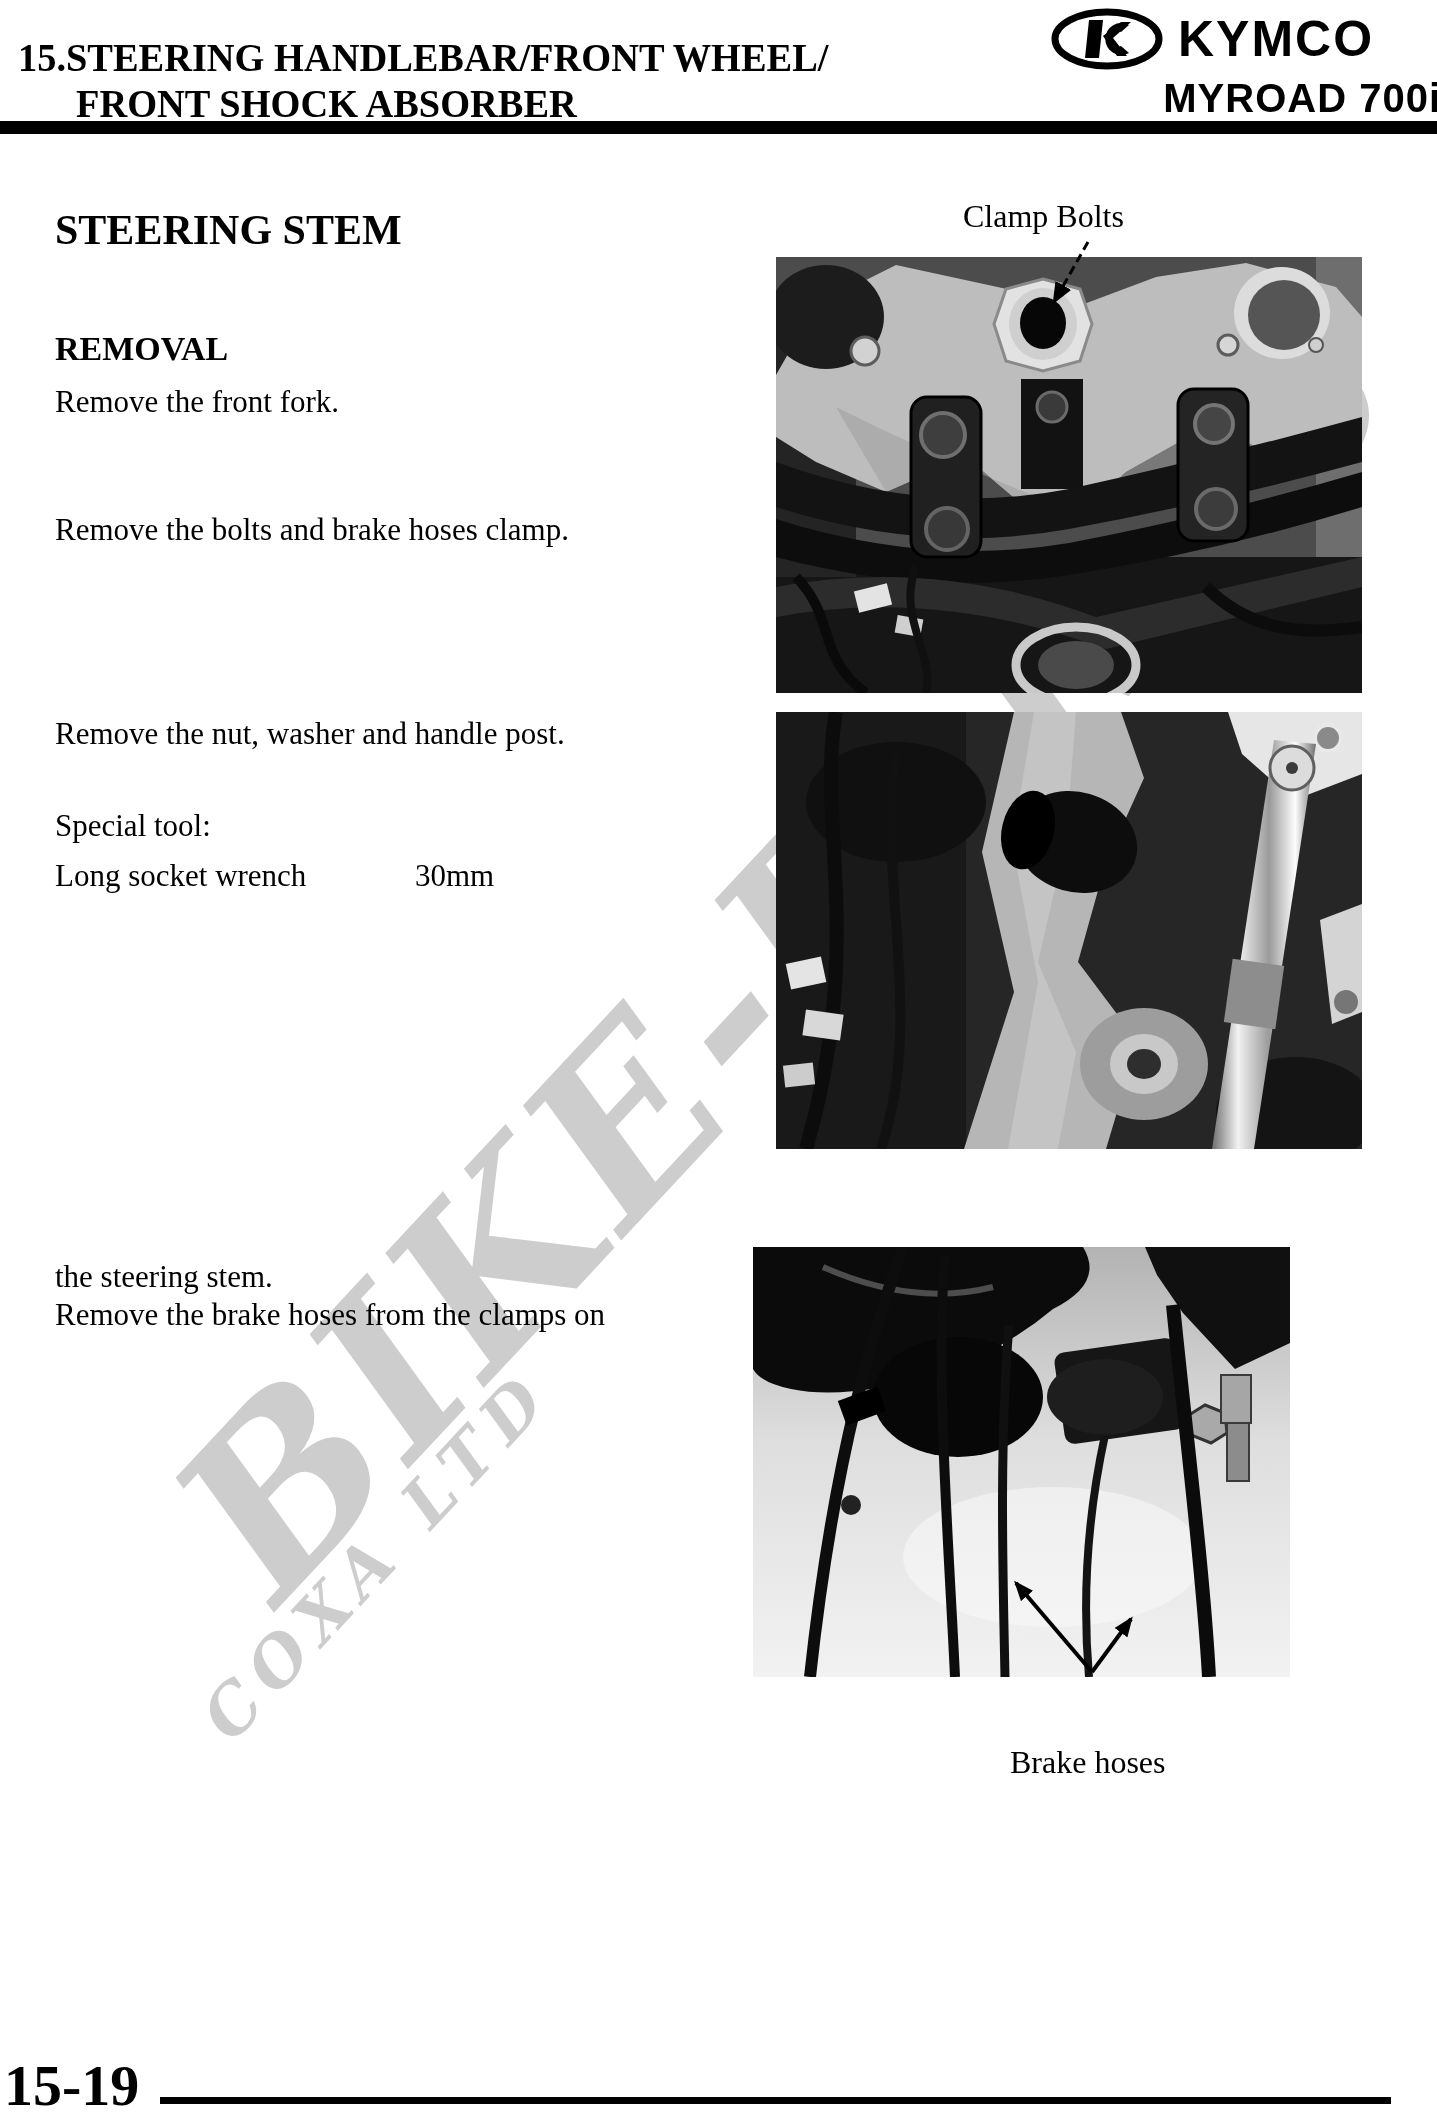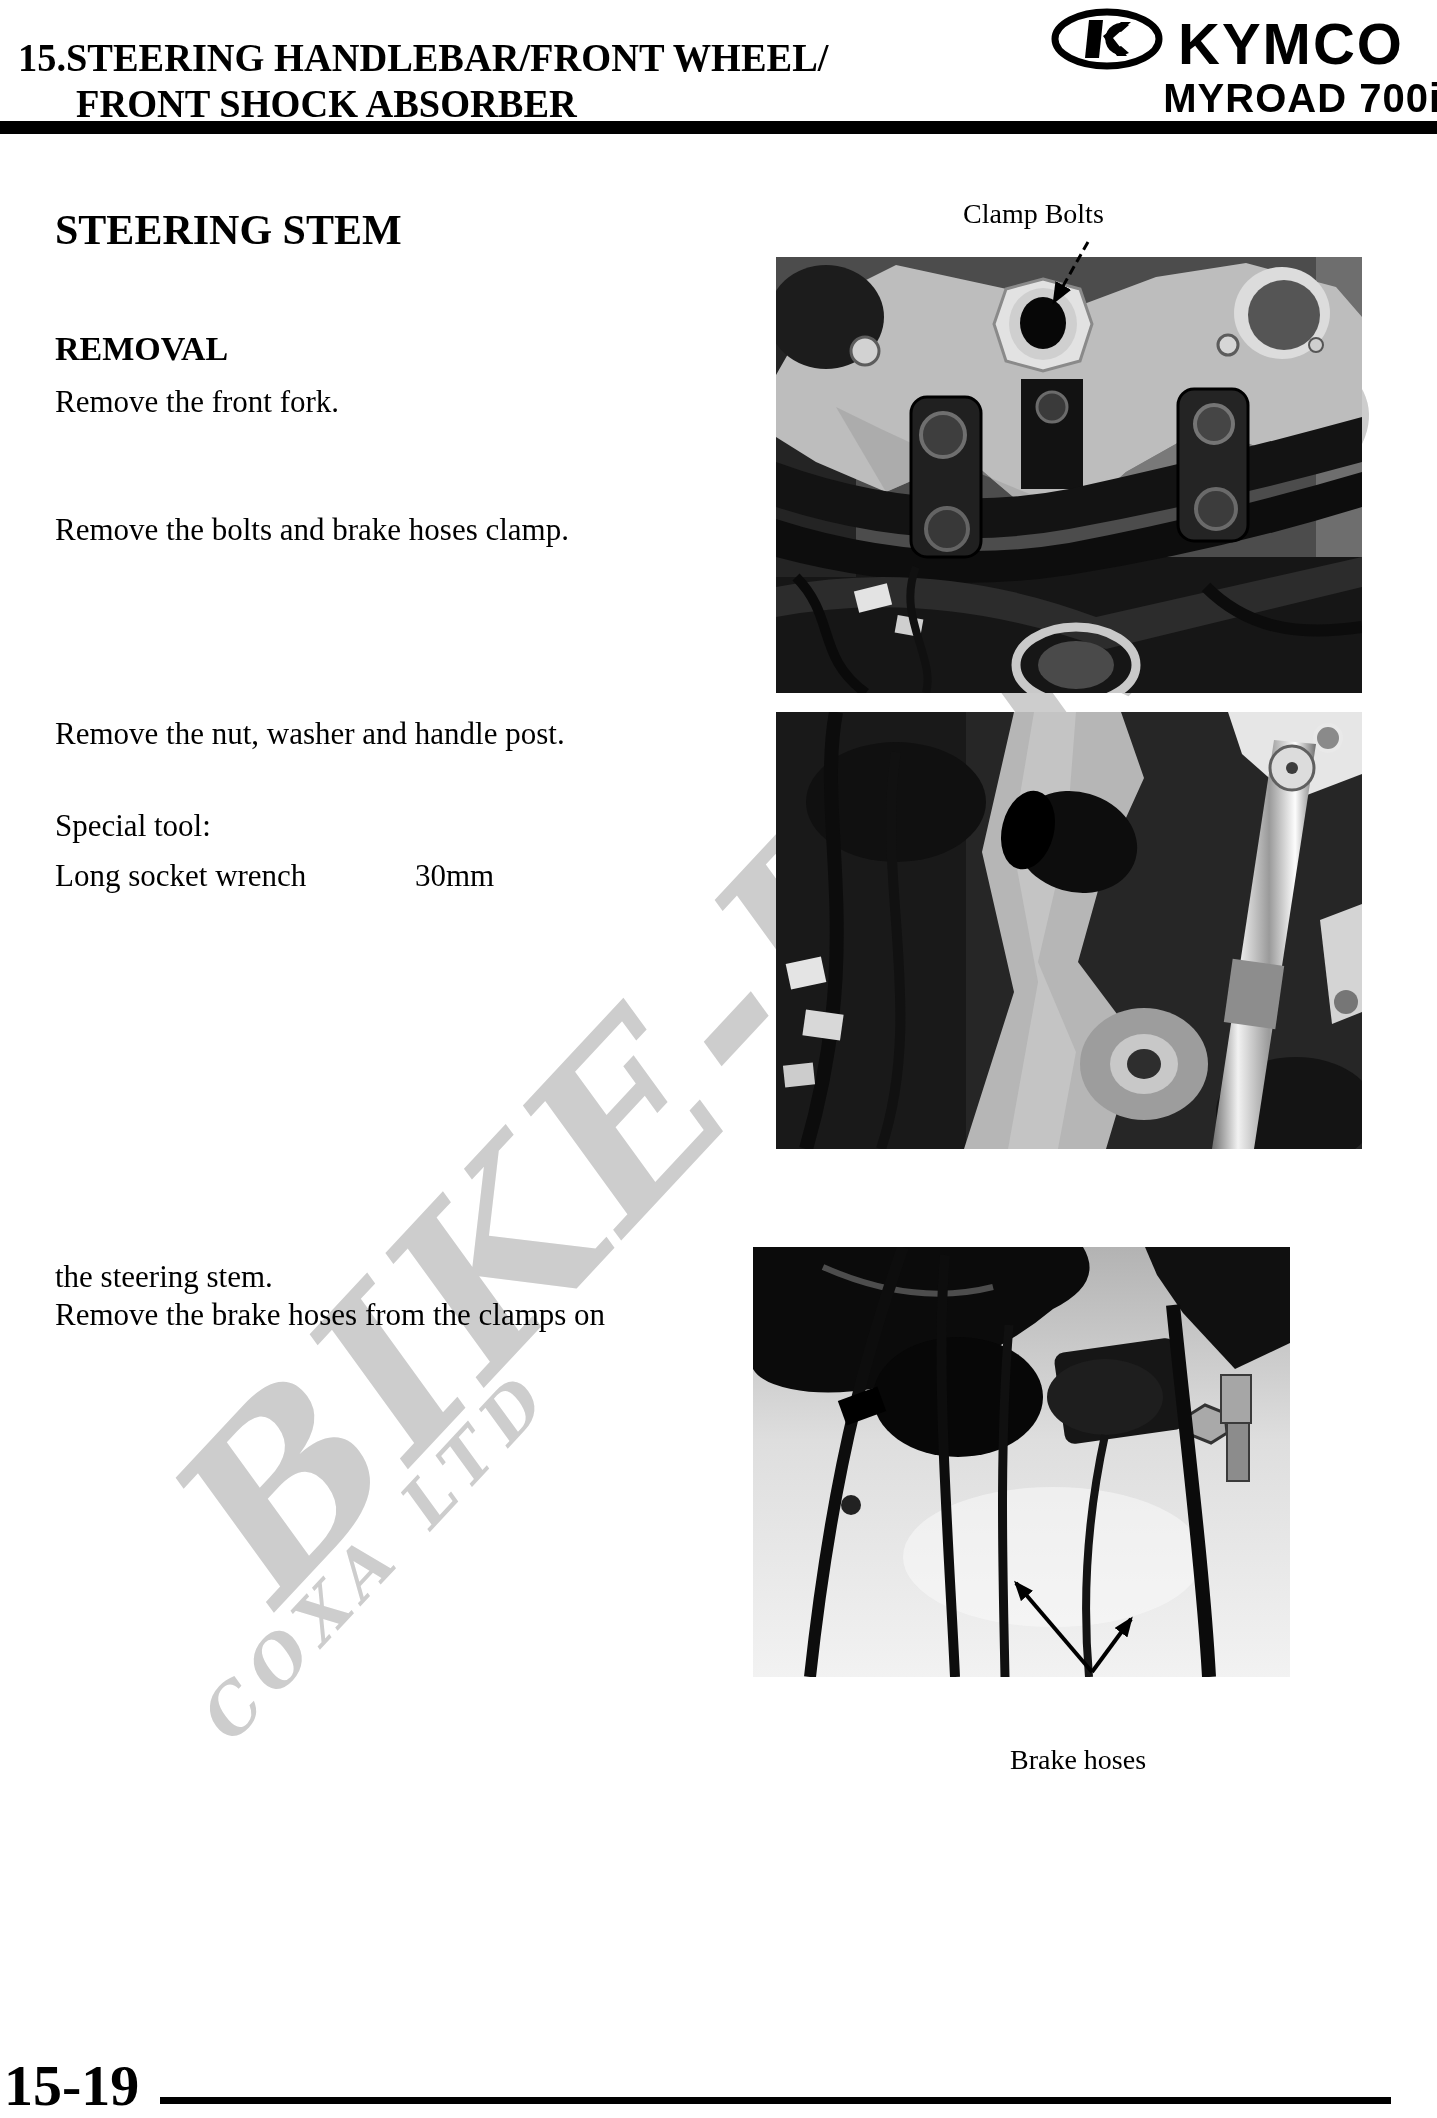--- a/index.html
+++ b/index.html
@@ -2,30 +2,30 @@
 <html><head>
 <meta charset="utf-8">
 <style>
   html,body{margin:0;padding:0;background:#ffffff;}
   body{width:1437px;height:2118px;position:relative;overflow:hidden;
        font-family:"Liberation Serif", serif; color:#000;}
   .abs{position:absolute;}
   
   .chapter-title{font-weight:bold;font-size:40px;line-height:44px;letter-spacing:0px;
                  font-family:"Liberation Serif",serif; transform:scaleX(.96);transform-origin:left top;}
-  .brand-text{font-family:"Liberation Sans",sans-serif;font-weight:800;font-size:58px;letter-spacing:2px;}
+  .brand-text{font-family:"Liberation Sans",sans-serif;font-weight:800;font-size:50px;letter-spacing:2px;}
   .model-text{font-family:"Liberation Sans",sans-serif;font-weight:700;font-size:40px;letter-spacing:1px;}
   .header-rule{left:0;top:121px;width:1437px;height:13px;background:#000;}
   
   .h1{font-size:42px;font-weight:bold;}
   .h2{font-size:34px;font-weight:bold;}
   .body-text{font-size:31px;line-height:43px;}
   .body-text-tight{font-size:31px;line-height:38px;}
   .bold{font-weight:normal;}
-  .callout{font-size:28px;}
+  .callout{font-size:32px;}
   .tool-row span.tool-name{display:inline-block;width:360px;}
   
   .figure{background:#555;z-index:2;}
   .figure svg{display:block;}
   .overlay{z-index:4;}
   .txt{z-index:3;}
   
   .watermark{z-index:1;color:#cdcdcd;font-weight:bold;font-style:italic;
              font-family:"DejaVu Serif",serif;white-space:nowrap;pointer-events:none;}
   .wm-big{font-size:225px;letter-spacing:6px;}

